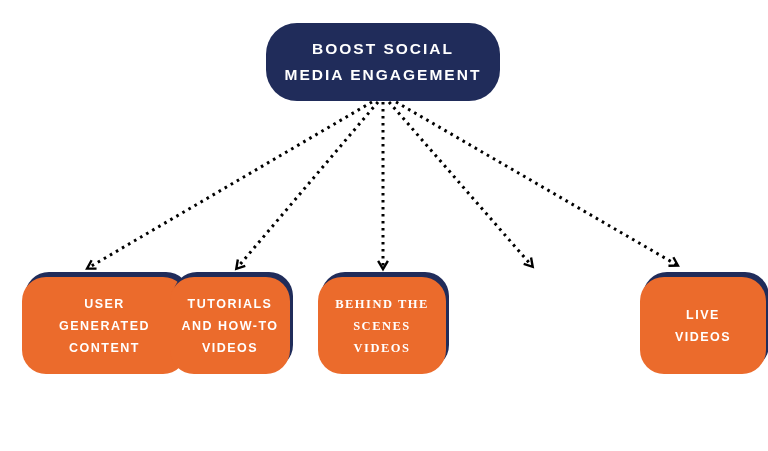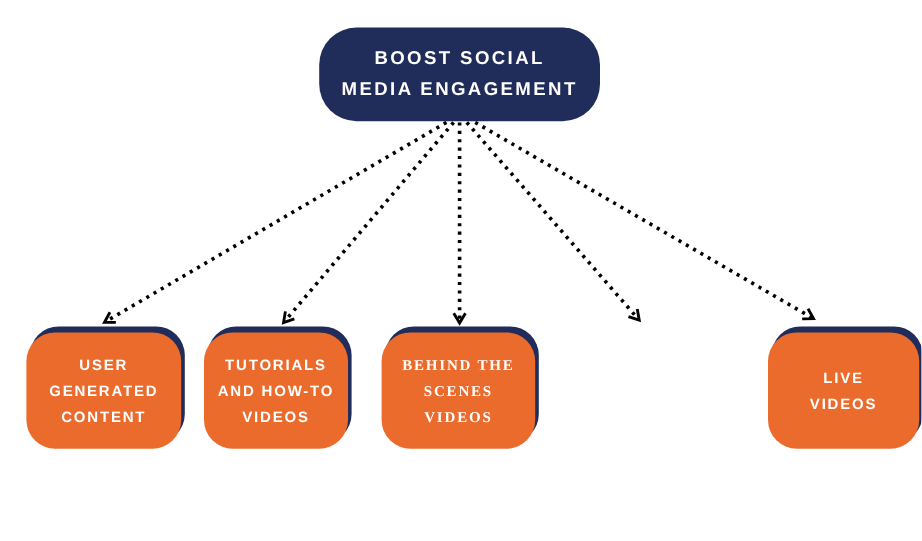--- a/index.html
+++ b/index.html
@@ -76,21 +76,21 @@
   }
   .node .label {
     color: #ffffff;
     font-size: 12.5px;
     font-weight: 700;
     letter-spacing: 1.5px;
     line-height: 22px;
     text-align: center;
     white-space: pre-line;
   }
-  .node-1 { left: 22px;  width: 129px; }
+  .node-1 { left: 22px;  width: 129px; padding-left: 36px; }
   .node-2 { left: 170px; width: 120px; }
   .node-3 { left: 318px; width: 128px; font-family: Liberation Serif, serif; }
   .node-4 { left: 468px; width: 128px; }
   .node-5 { left: 620px; width: 126px; margin-left: 20px; }
 </style>
 </head>
 <body>
 
 <div class="canvas">
 

